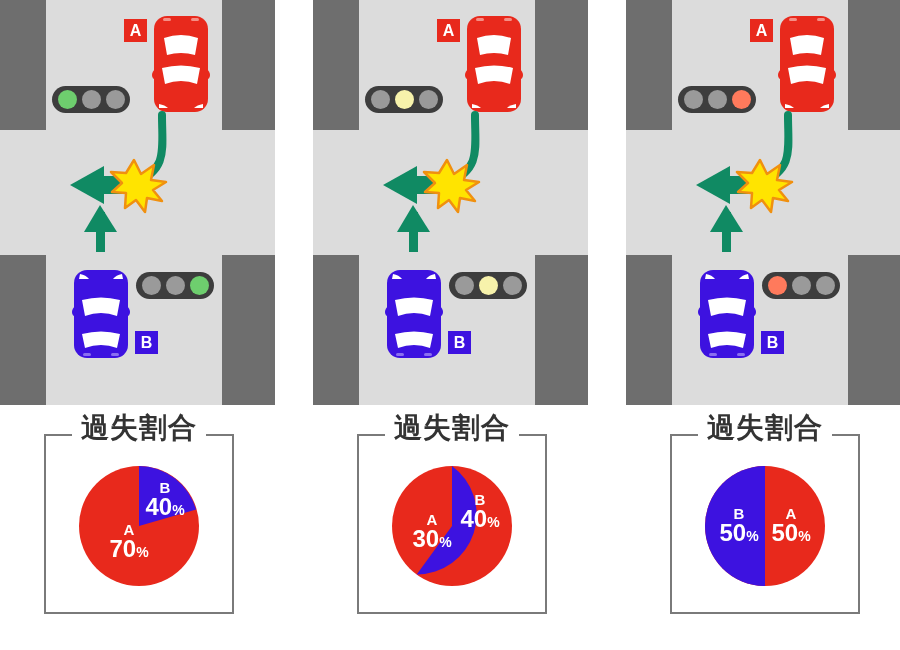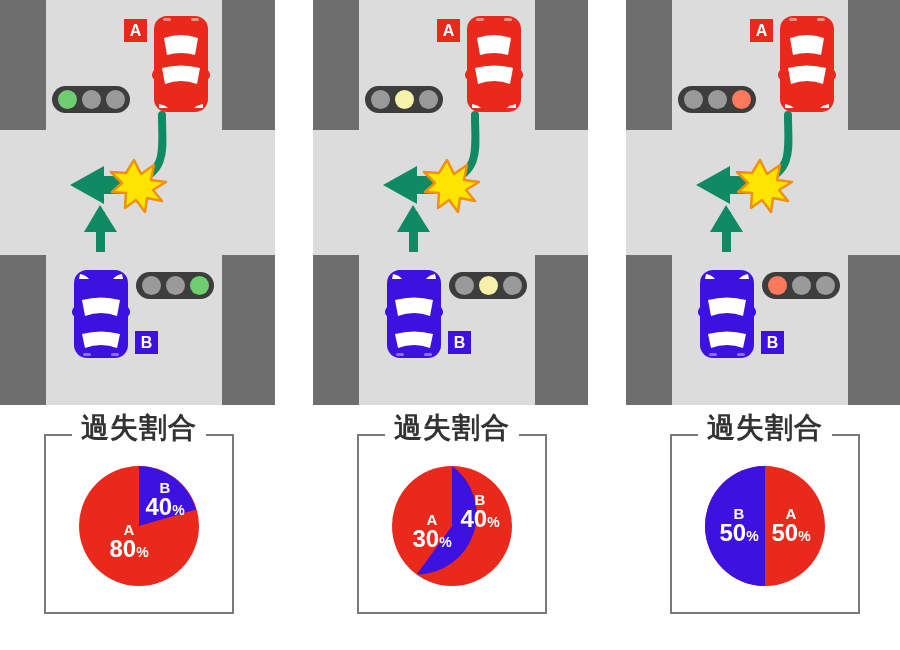--- a/index.html
+++ b/index.html
@@ -221,21 +221,21 @@
     <div class="frame"></div>
     <div class="frame-gap"></div>
     <div class="card-title">過失割合</div>
     <div class="pie-wrap">
       <svg viewBox="0 0 120 120" width="120" height="120">
         <circle cx="60" cy="60" r="60" fill="#e8291c"></circle>
         <path d="M60 60 L60 0 A60 60 0 0 1 117.1 43.5 Z" fill="#3d12e0"></path>
       </svg>
       <div class="pie-label" style="left:26px; top:56px; width:48px;">
         <span class="who">A</span>
-        <span class="pct"><span>80</span><span class="sm">%</span></span>
+        <span class="pct"><span>70</span><span class="sm">%</span></span>
       </div>
       <div class="pie-label" style="left:63px; top:14px; width:46px;">
         <span class="who">B</span>
         <span class="pct"><span>40</span><span class="sm">%</span></span>
       </div>
     </div>
   </div>
 </div>
 
 <div class="panel" id="panel-2">

